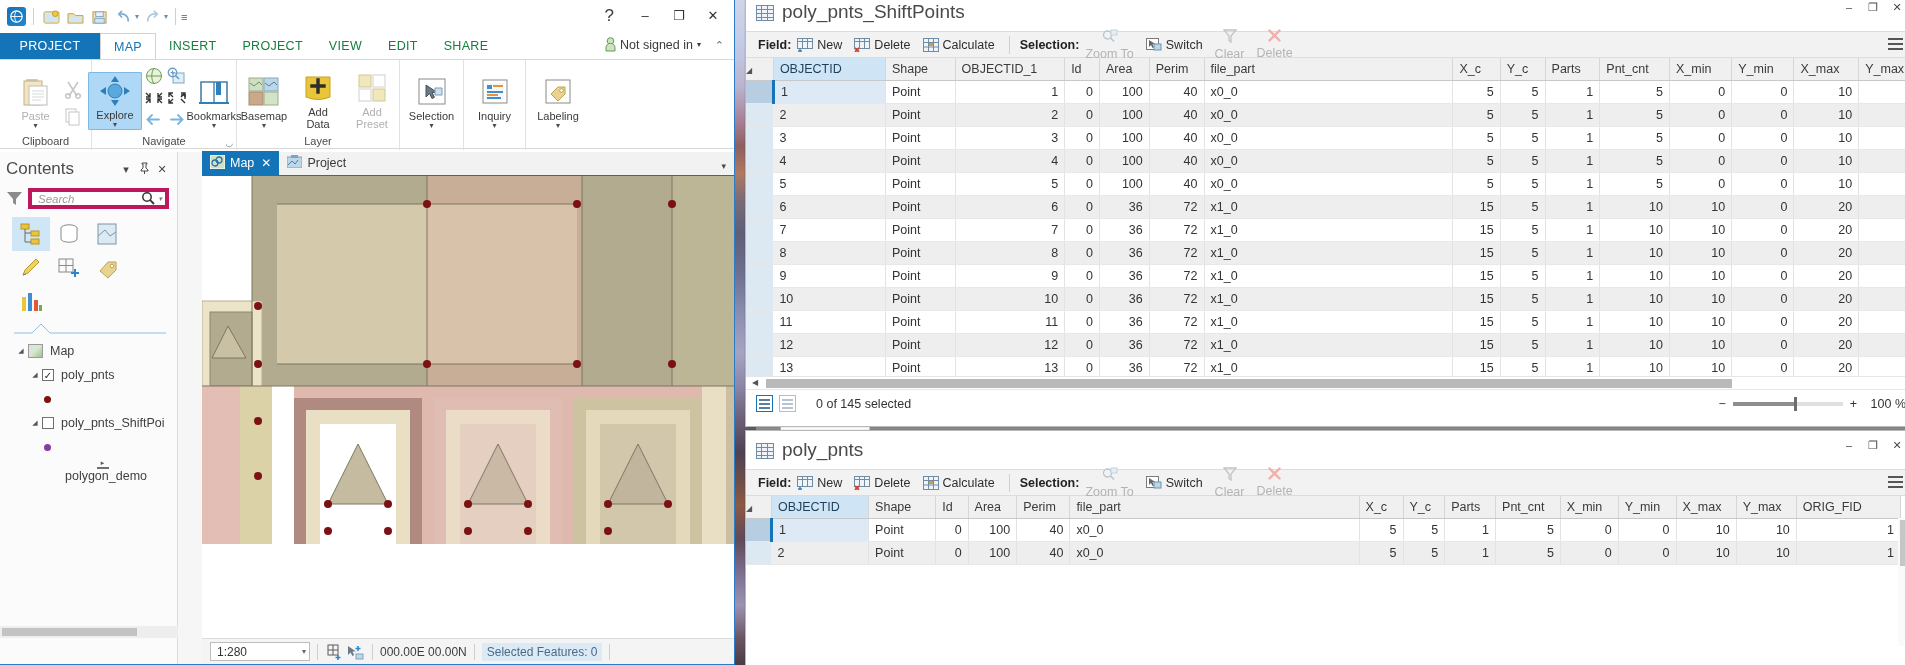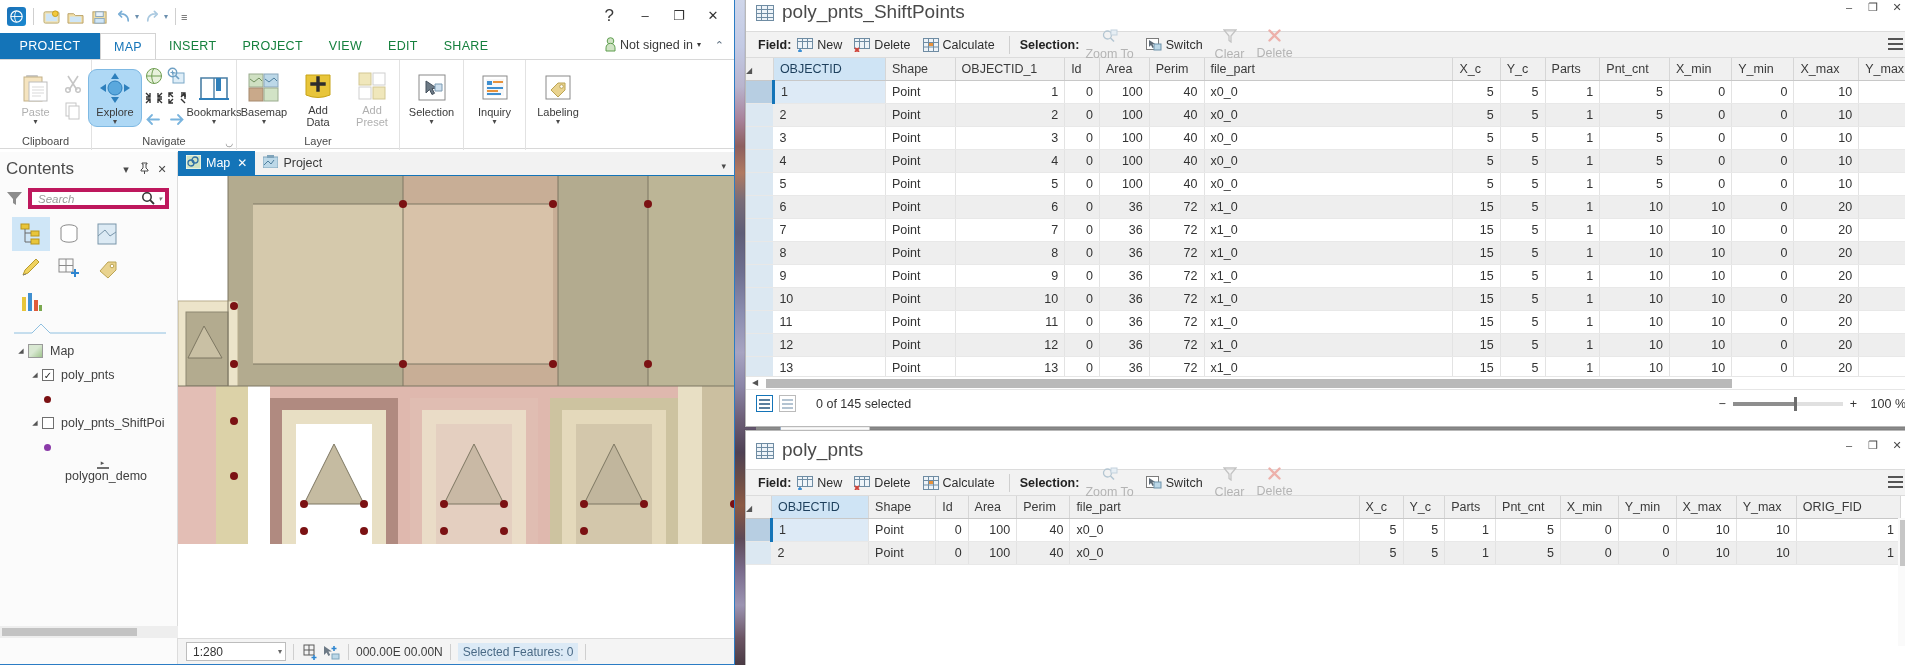--- a/index.html
+++ b/index.html
@@ -88,32 +88,32 @@
   .signin { position:absolute; right:33px; top:4px; display:flex; align-items:center; gap:4px;
     font-size:12.5px; color:#3a3a3a; }
   .signin .person { width:11px;height:15px; }
   .ribcollapse { position:absolute; right:10px; top:6px; font-size:11px; color:#5d6f80; }
 
   
   .ribbon { height:90px; background:#ffffff; border-top:1px solid #d8d8d8;
             border-bottom:1px solid #d8d8d8; display:flex; position:relative; }
   .rgroup { position:relative; display:flex; flex-direction:column; align-items:center;
             border-right:1px solid #e2e2e2; height:90px; }
-  .rgrow { display:flex; align-items:center; padding-top:5px; height:70px; }
+  .rgrow { display:flex; align-items:flex-end; padding-top:5px; height:70px; }
   .rglabel { font-size:11px;color:#4a4a4a; position:absolute; bottom:3px; width:100%; text-align:center; }
   .bigbtn { width:54px; display:flex; flex-direction:column; align-items:center; cursor:default; }
   .bigbtn .ico { height:36px; display:flex; align-items:center; justify-content:center; }
   .bigbtn .lbl { font-size:11px;color:#3a3a3a;text-align:center;line-height:12px; }
   .bigbtn .lbl.dis { color:#b0b0b0; }
   .caret { font-size:8px; color:#4a4a4a; line-height:8px; }
-  .explore-sel { background:#aed8f5; border:1px solid #7fb9e3; border-radius:9px; }
+  .explore-sel { background:#aed8f5; border:1px solid #7fb9e3; border-radius:1px; }
   .dlglaunch { position:absolute; right:3px; bottom:2px; font-size:9px; color:#7a7a7a; }
 
   
-  .probody { position:absolute; left:0; top:152px; right:0; bottom:0; display:flex; background:#f6f6f6; }
+  .probody { position:absolute; left:0; top:152px; right:0; bottom:0; display:flex; background:#f6f6f6;gap:24px; }
   .contents {
     width:178px; background:#fbfbfb; border-right:1px solid #dcdcdc; position:relative;
   }
   .cont-head { display:flex; align-items:center; height:34px; padding:0 6px; }
   .cont-title { font-size:17px; color:#4c4c4c; flex:1; }
   .cont-ico { width:18px;text-align:center;font-size:11px;color:#4a4a4a; }
   .searchrow { display:flex; align-items:center; gap:5px; padding:2px 8px 4px 6px; }
   .funnel { width:17px;height:17px; }
   .searchbox {
     flex:1; height:21px; border:4px solid #be185d; background:#fff; display:flex; align-items:center;

